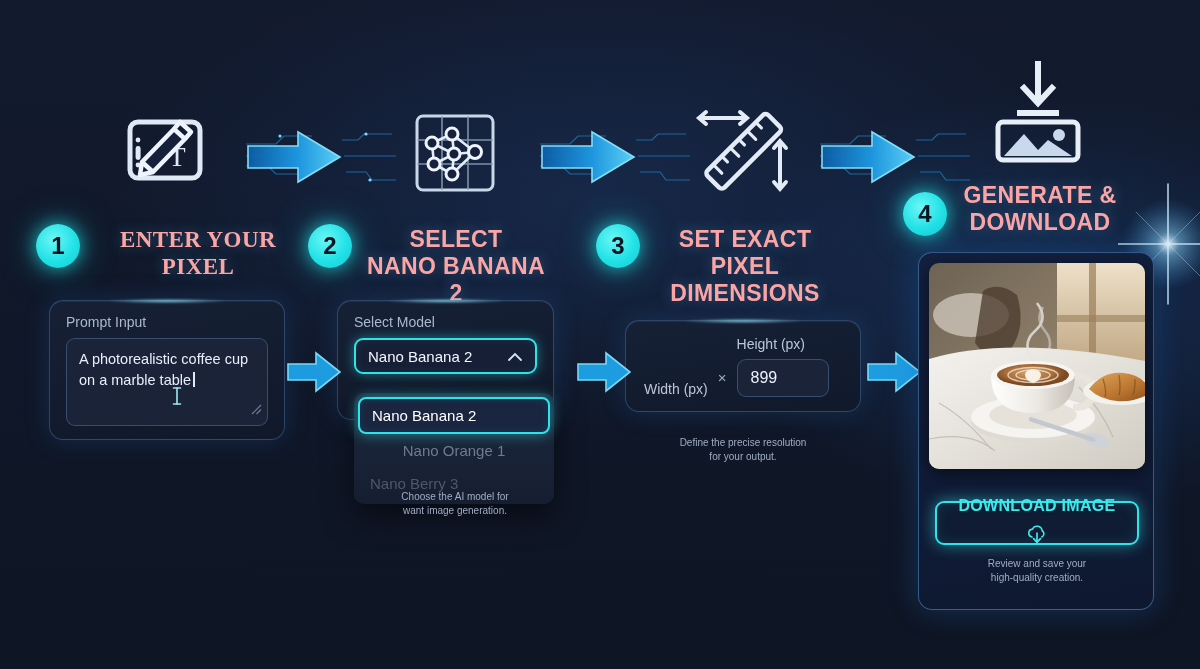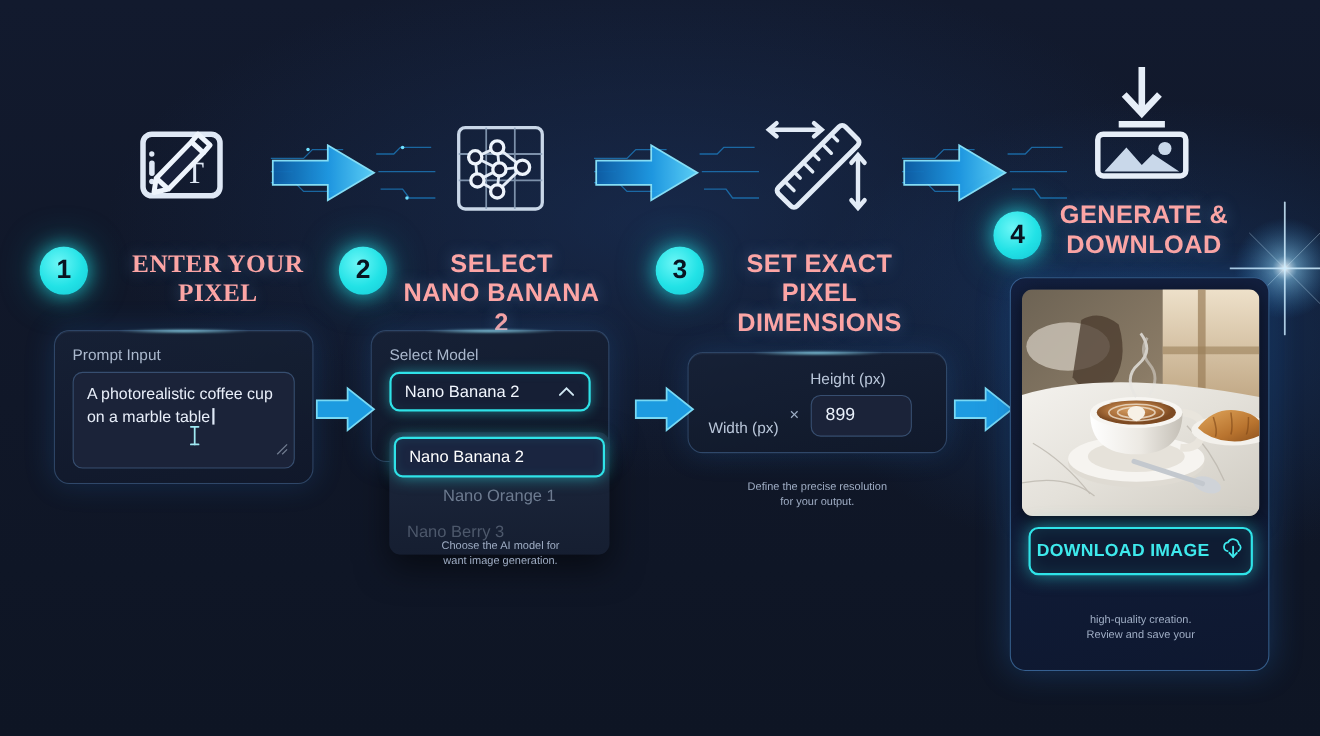--- a/index.html
+++ b/index.html
@@ -473,31 +473,31 @@
         </g>
         <ellipse cx="192" cy="128" rx="38" ry="14" fill="#f3f1ec"></ellipse>
         <path d="M160 126 q14 -18 34 -16 q22 2 28 20 q-18 10 -34 8 q-18 -2 -28 -12 z" fill="url(#crois)"></path>
         <g stroke="#7e4718" stroke-width="1.4" fill="none" opacity=".6">
           <path d="M174 116 q4 12 2 18"></path>
             <path d="M190 112 q2 14 0 20"></path>
             <path d="M206 116 q0 12 -2 16"></path>
         </g>
       </svg>
     </div>
-    <div class="dl-btn" style="left:16px; top:226px; width:204px; height:44px;">
+    <div class="dl-btn" style="left:16px; top:248px; width:204px; height:44px;flex-direction:column;">
       <span>DOWNLOAD IMAGE</span>
       <span>
         <svg width="22" height="20" viewBox="0 0 22 20">
           <path d="M6 12 a4 4 0 0 1 0.4 -7.9 a5.2 5.2 0 0 1 9.8 1.6 a3.6 3.6 0 0 1 -0.4 6.3" fill="none" stroke="#3ee9ec" stroke-width="1.6" stroke-linecap="round"></path>
           <g stroke="#3ee9ec" stroke-width="1.7" fill="none" stroke-linecap="round">
             <line x1="11" y1="8" x2="11" y2="17"></line>
               <path d="M7.6 13.6 L11 17.3 L14.4 13.6"></path>
           </g>
         </svg>
       </span>
     </div>
     <div class="caption" style="position:absolute; left:8px; top:304px; width:220px;">
+      <div>Review and save your</div>
       <div>high-quality creation.</div>
-      <div>Review and save your</div>
     </div>
   </div>
 
 </div>
 
 </body></html>

